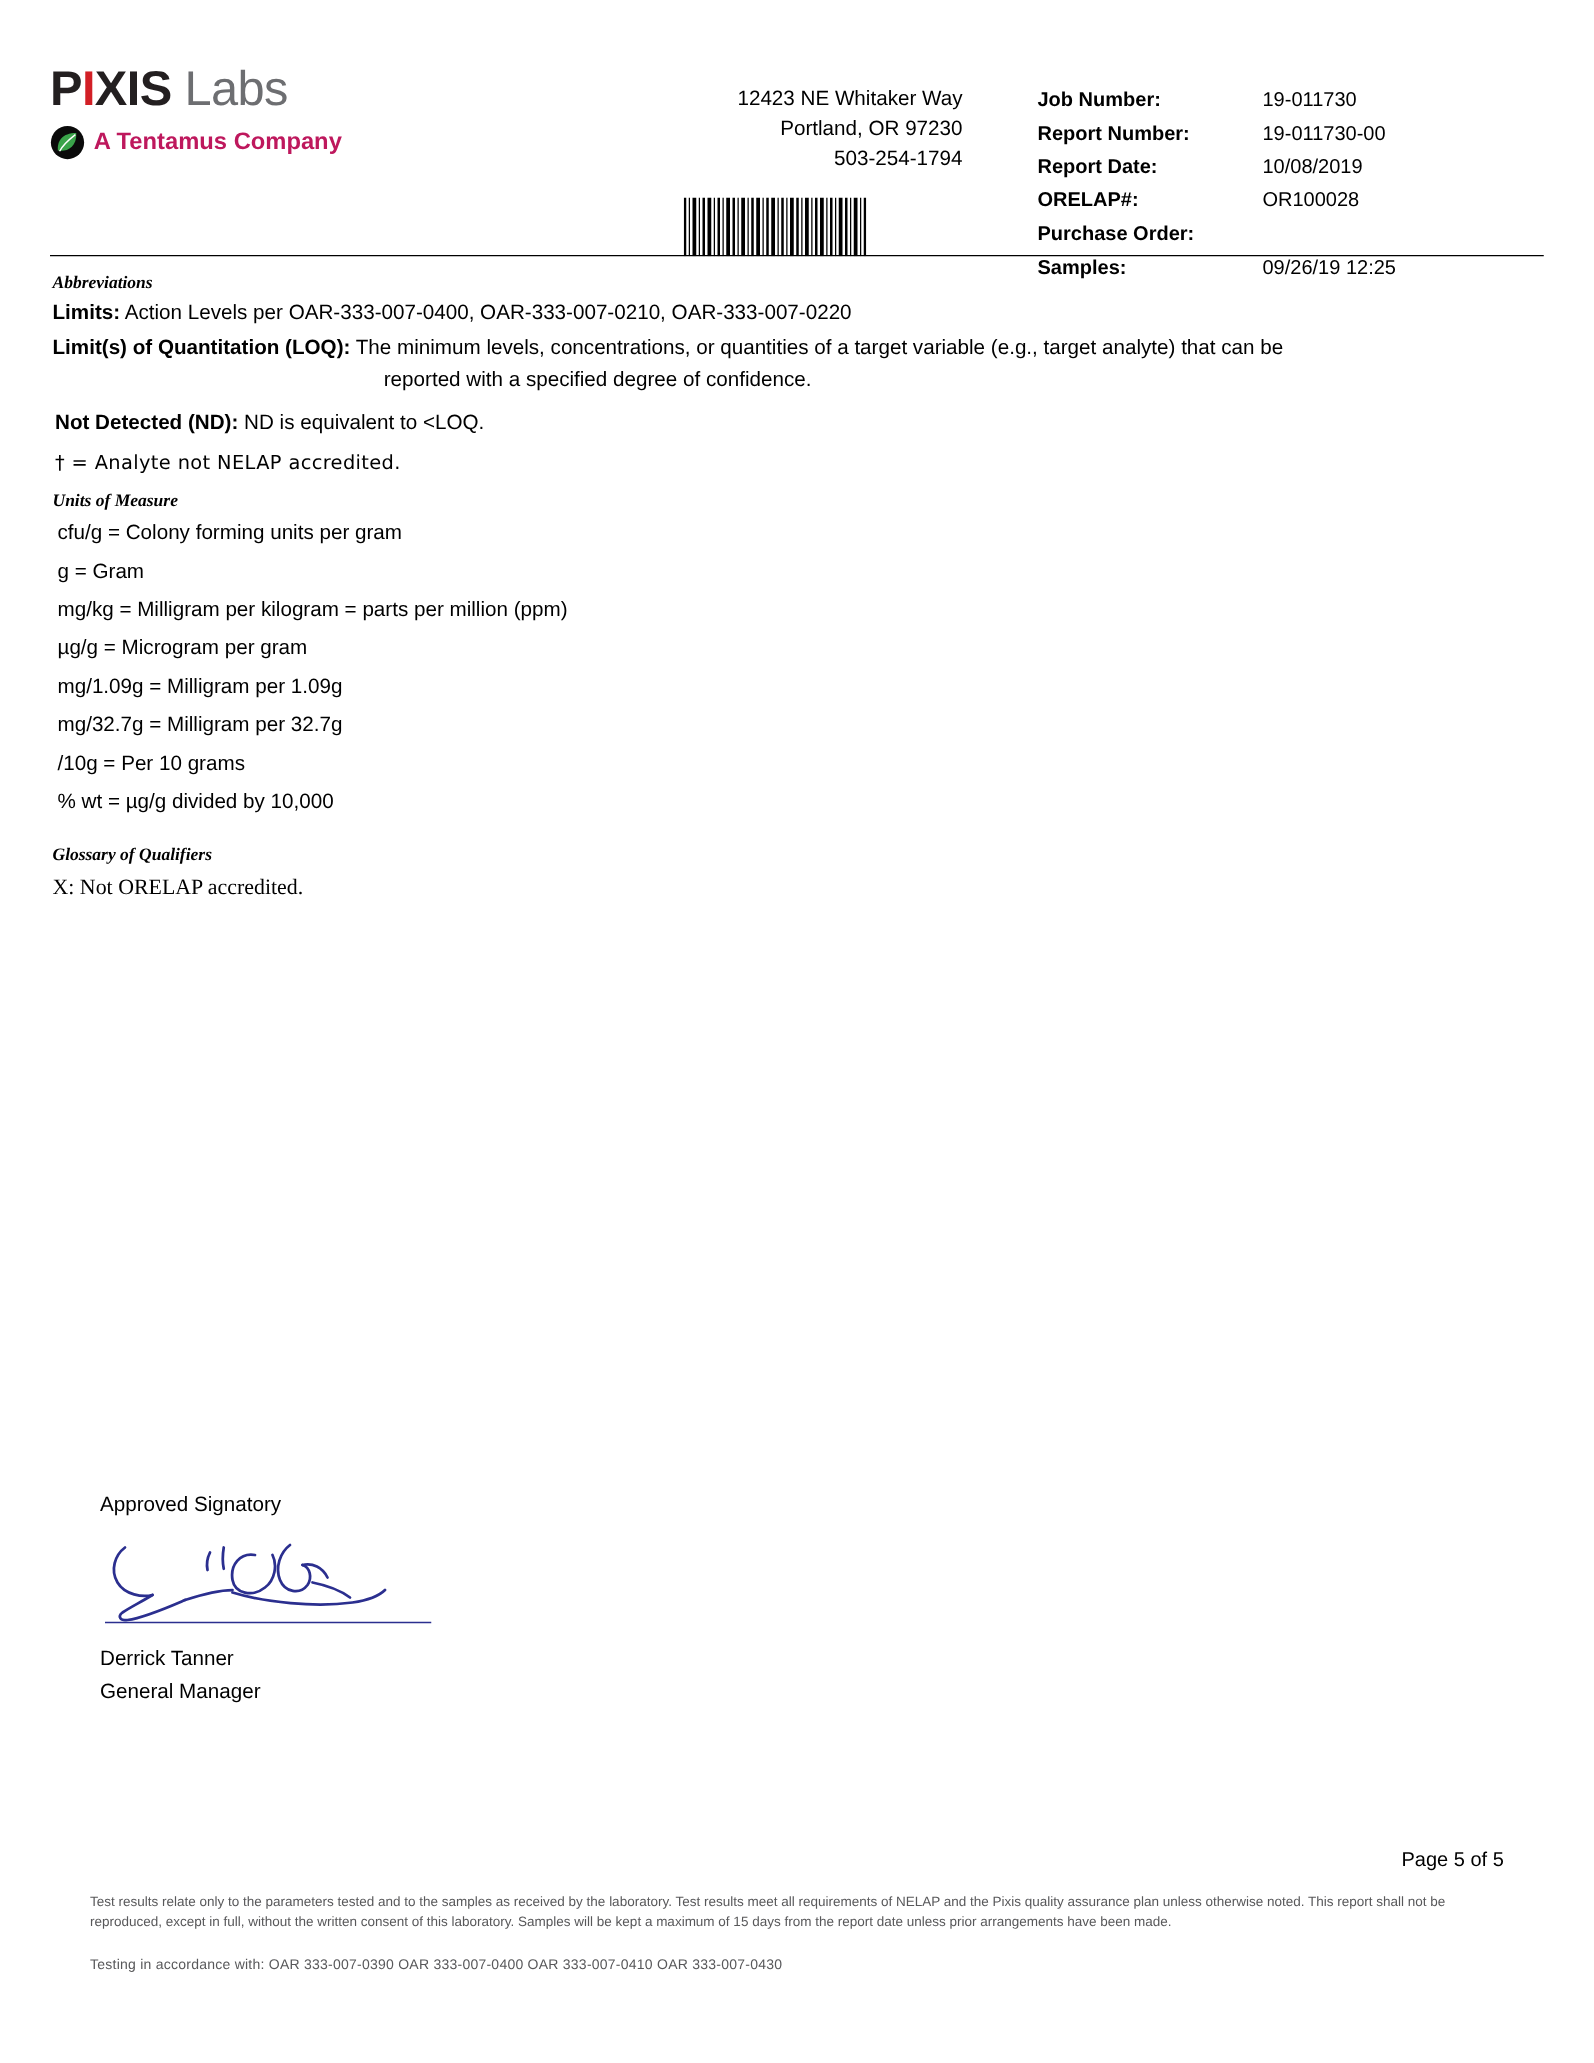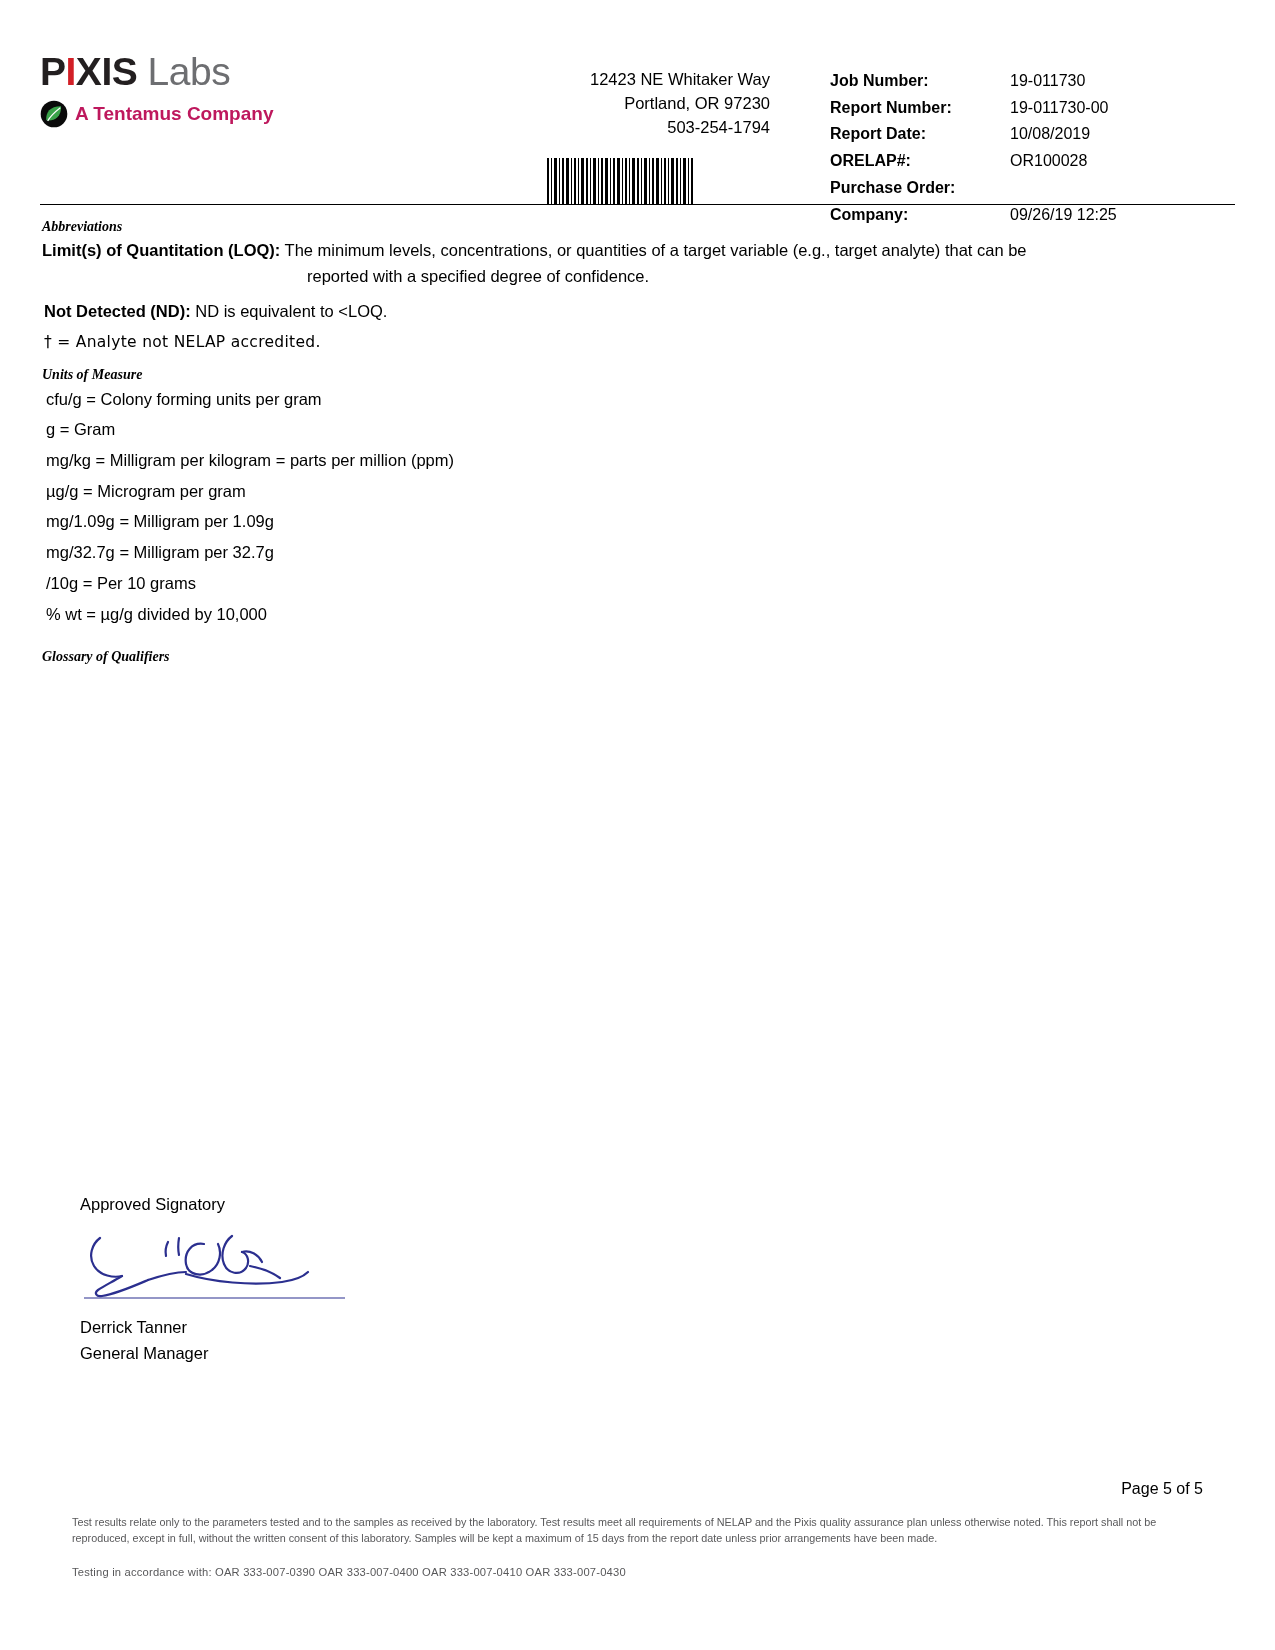--- a/index.html
+++ b/index.html
@@ -287,32 +287,35 @@
       </div>
       <div class="meta-row">
         <span class="meta-label">ORELAP#:</span>
         <span class="meta-value">OR100028</span>
       </div>
       <div class="meta-row">
         <span class="meta-label">Purchase Order:</span>
         <span class="meta-value"></span>
       </div>
       <div class="meta-row">
-        <span class="meta-label">Company:</span>
+        <span class="meta-label">Samples:</span>
         <span class="meta-value">09/26/19  12:25</span>
       </div>
     </div>
   </div>
 
   <hr class="hrule">
 
   <div class="content">
 
     <div class="sec-head">Abbreviations</div>
 
+    <div class="line">
+      <span class="b">Limits:</span><span> Action Levels per OAR-333-007-0400, OAR-333-007-0210, OAR-333-007-0220</span>
+    </div>
 
     <div class="loq-wrap">
       <span class="b">Limit(s) of Quantitation (LOQ):</span><span>  The minimum levels, concentrations, or quantities of a target variable (e.g., target analyte) that can be</span>
       <span class="loq-cont">reported with a specified degree of confidence.</span>
     </div>
 
     <div class="nd-line">
       <span class="b">Not Detected (ND):</span><span>  ND is equivalent to &lt;LOQ.</span>
     </div>
 
@@ -322,20 +325,21 @@
     <div class="unit-item">cfu/g = Colony forming units per gram</div>
     <div class="unit-item">g = Gram</div>
     <div class="unit-item">mg/kg = Milligram per kilogram = parts per million (ppm)</div>
     <div class="unit-item">µg/g = Microgram per gram</div>
     <div class="unit-item">mg/1.09g = Milligram per 1.09g</div>
     <div class="unit-item">mg/32.7g = Milligram per 32.7g</div>
     <div class="unit-item">/10g = Per 10 grams</div>
     <div class="unit-item">% wt = µg/g divided by 10,000</div>
 
     <div class="sec-head glossary-head">Glossary of Qualifiers</div>
+    <div class="glossary-item">X: Not ORELAP accredited.</div>
   </div>
 
   <div class="sig-area">
     <div class="sig-title">Approved Signatory</div>
     <svg class="sig-img" viewBox="0 0 265 95">
       <g fill="none" stroke="#2b2f8f" stroke-width="2.2" stroke-linecap="round">
         <path d="M18 18 C10 24 6 36 12 46 C18 56 32 58 40 56"></path>
         <path d="M40 56 C30 62 22 66 16 70 C12 73 14 77 20 76 C34 74 52 66 66 60"></path>
         <path d="M66 60 C78 56 92 52 104 52"></path>
         <path d="M86 22 C84 26 83 31 84 36"></path>

